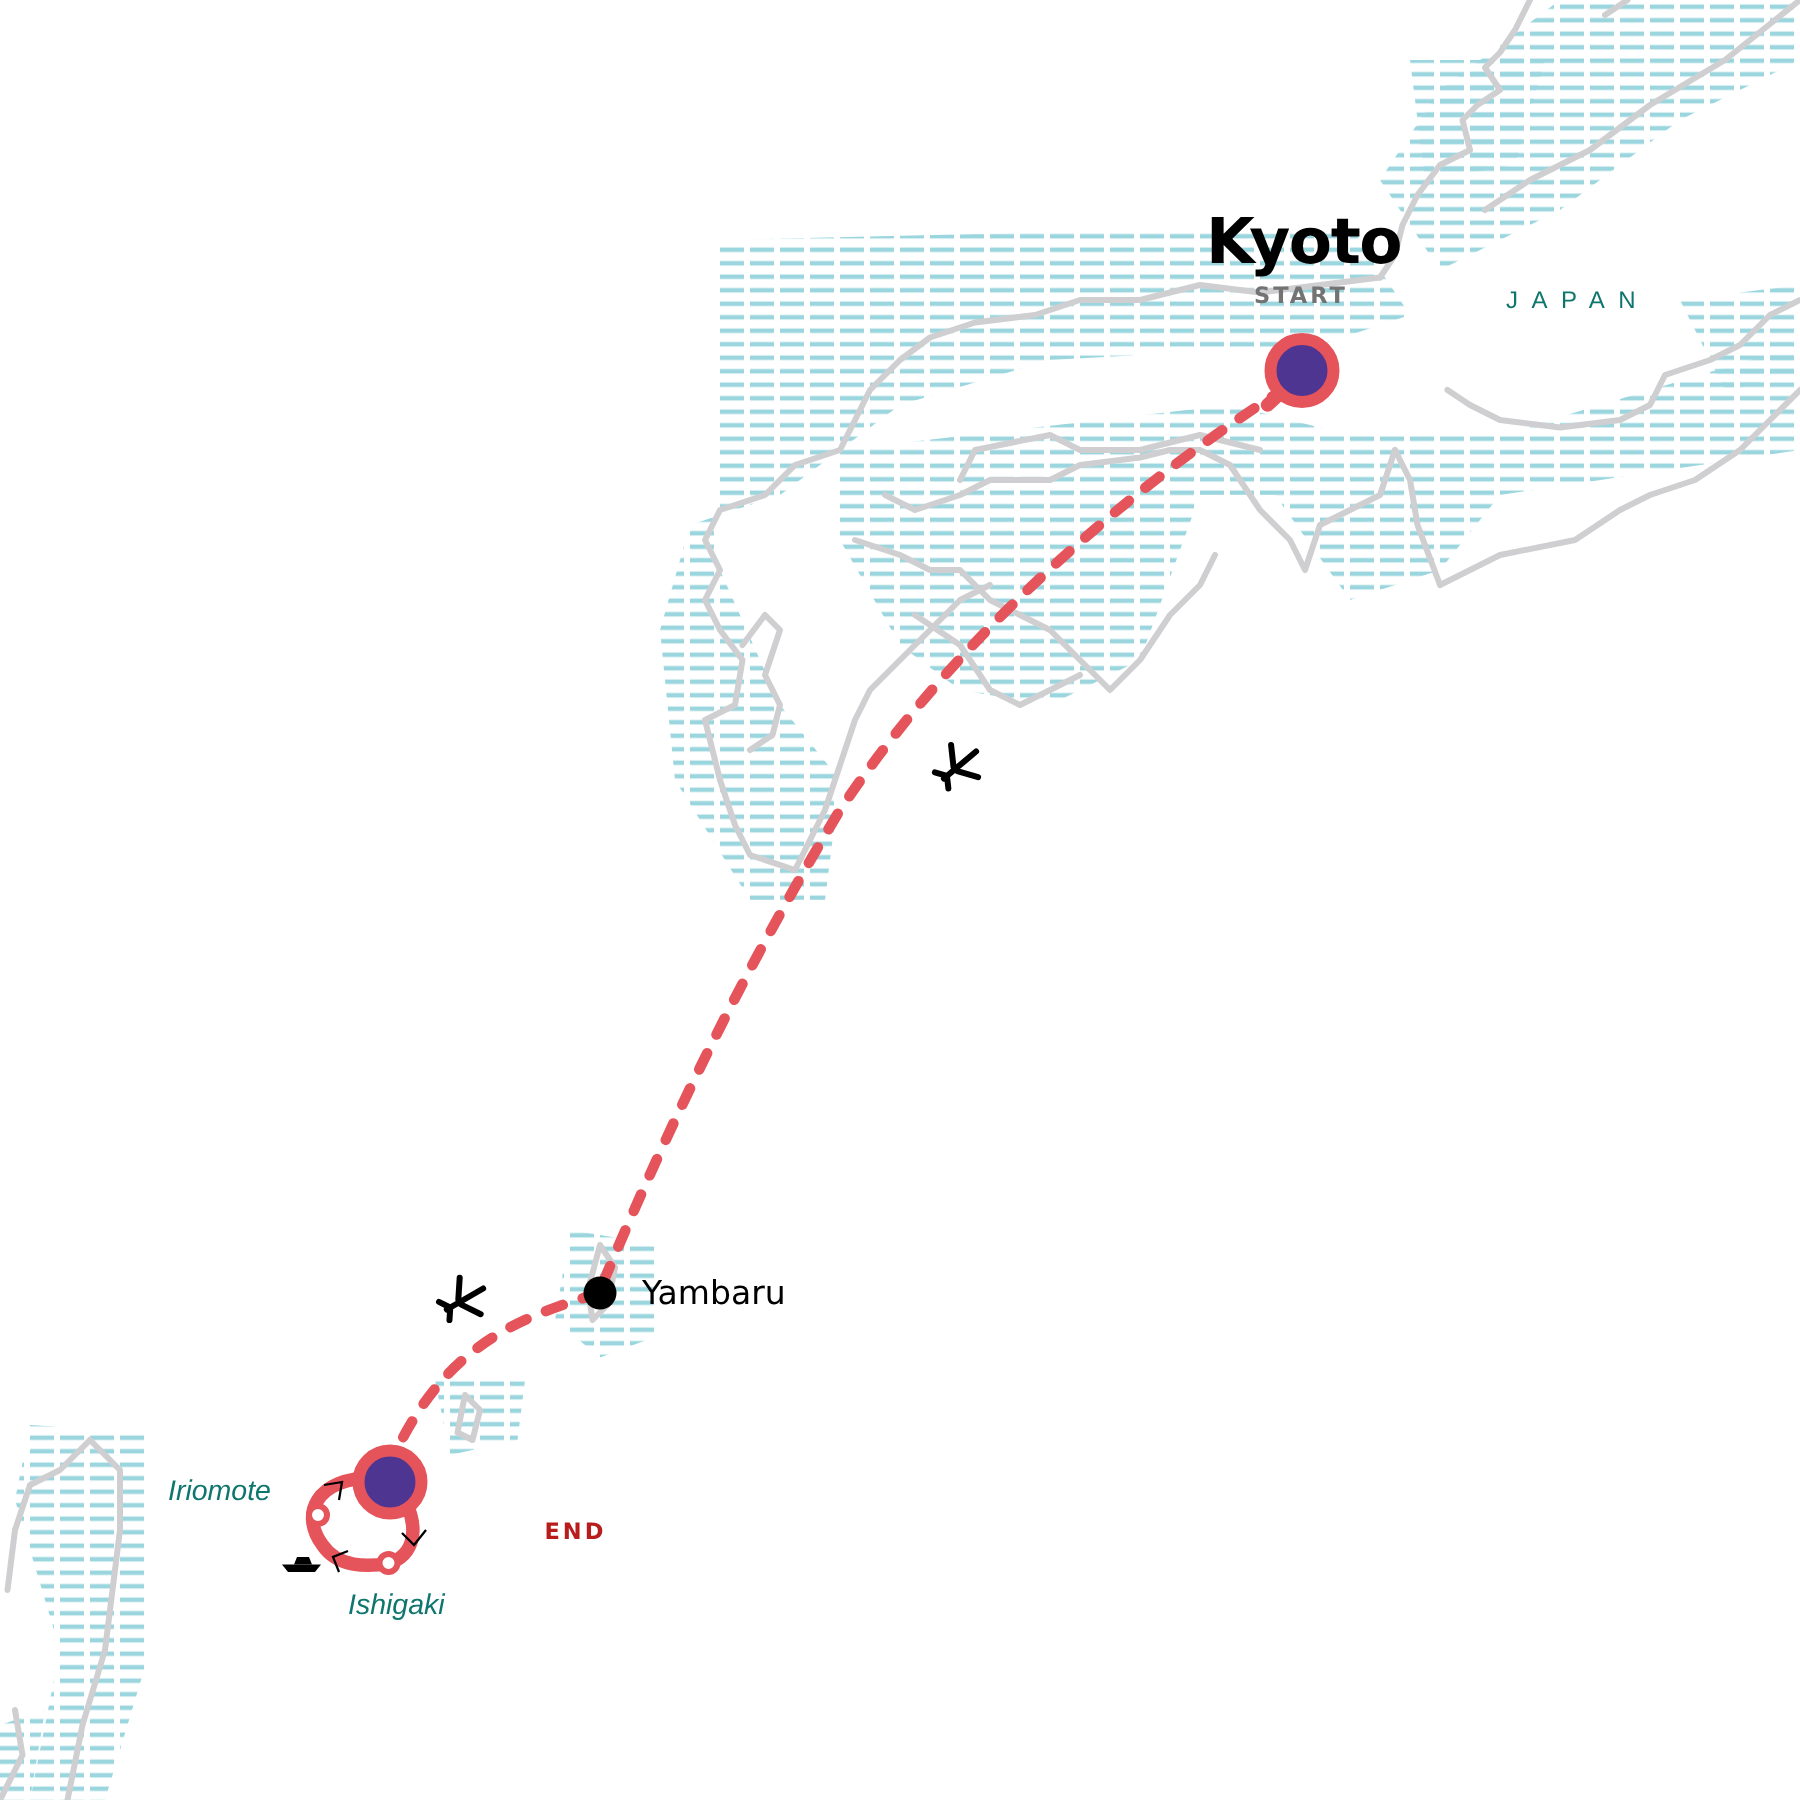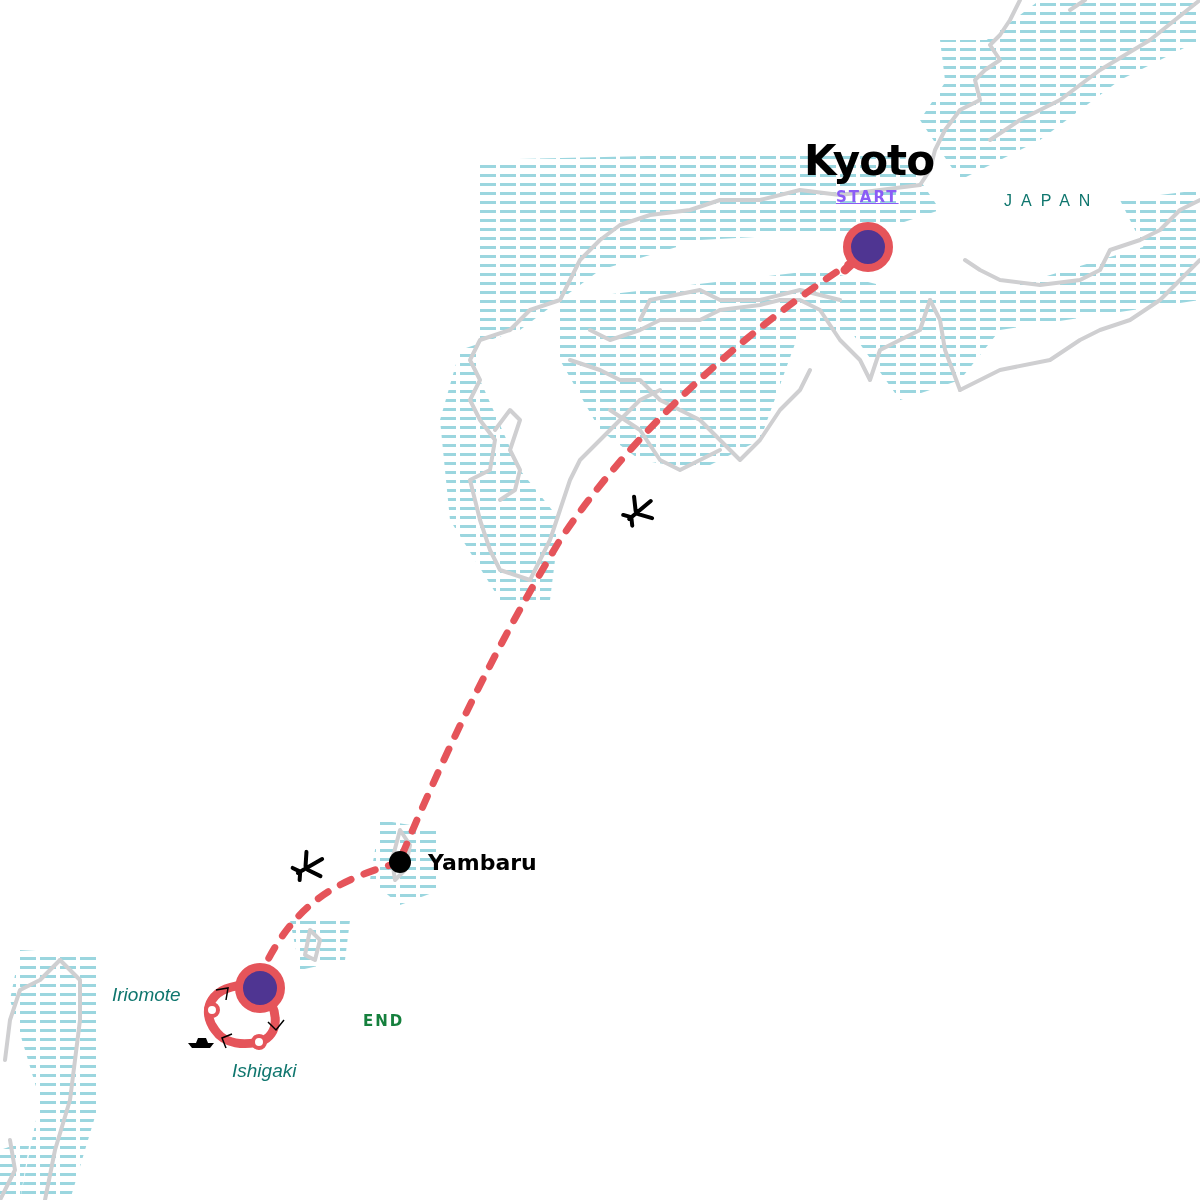--- a/index.html
+++ b/index.html
@@ -2,21 +2,21 @@
 <html><head>
 <meta charset="utf-8">
 <style>
   html, body { margin: 0; padding: 0; background: #ffffff; }
   #map { position: relative; width: 1200px; height: 1200px; overflow: hidden; background: #ffffff; font-family: "Liberation Sans", sans-serif; }
   svg { position: absolute; left: 0; top: 0; }
   .label { position: absolute; white-space: nowrap; }
   .city-big { font-family: "DejaVu Sans", sans-serif; font-weight: bold; font-size: 42px; color: #000; letter-spacing: -1px; }
   .tag { font-family: "DejaVu Sans", sans-serif; font-weight: bold; font-size: 15px; letter-spacing: 2px; }
   .country { font-family: "Liberation Sans", sans-serif; font-size: 16px; letter-spacing: 9px; color: #0f766e; }
-  .minor { font-family: "DejaVu Sans", sans-serif; font-weight: bold; font-size: 22px; color: #000; }
+  .minor { font-family: "DejaVu Sans", sans-serif; font-weight: normal; font-size: 22px; color: #000; }
   .island { font-family: "Liberation Sans", sans-serif; font-style: italic; font-size: 19px; color: #0f766e; }
 </style>
 </head>
 <body>
 
 <div id="map">
   <svg width="1200" height="1200" viewBox="0 0 1200 1200">
     <defs>
       <pattern id="hatch" width="20" height="9" patternUnits="userSpaceOnUse">
         <rect x="0" y="3" width="16" height="3" fill="#9bd6df"></rect>
@@ -89,22 +89,22 @@
       <path d="M-14 0 L14 0 M-4 -2 L4 -14 M-4 2 L4 14 M-12 -1 L-16 -7 M-12 1 L-16 7" stroke="#000" stroke-width="4" stroke-linecap="round" fill="none"></path>
     </g>
 
     <g transform="translate(188 1043)">
       <path d="M0 0 L26 0 L22 5 L4 5 Z" fill="#000"></path>
       <path d="M8 0 L10 -5 L18 -5 L20 0 Z" fill="#000"></path>
     </g>
   </svg>
 
   <div class="label city-big" style="left:804px; top:136px;">Kyoto</div>
-  <div class="label tag" style="left:836px; top:188px; color:#8b5cf6;text-decoration:underline;">START</div>
+  <div class="label tag" style="left:836px; top:188px; color:#737373;">START</div>
   <div class="label country" style="left:1004px; top:192px;">JAPAN</div>
 
-  <div class="label tag" style="left:363px; top:1012px; color:#15803d;">END</div>
+  <div class="label tag" style="left:363px; top:1012px; color:#b91c1c;">END</div>
 
   <div class="label minor" style="left:428px; top:850px;">Yambaru</div>
 
   <div class="label island" style="left:112px; top:984px;">Iriomote</div>
   <div class="label island" style="left:232px; top:1060px;">Ishigaki</div>
 </div>
 
 </body></html>

